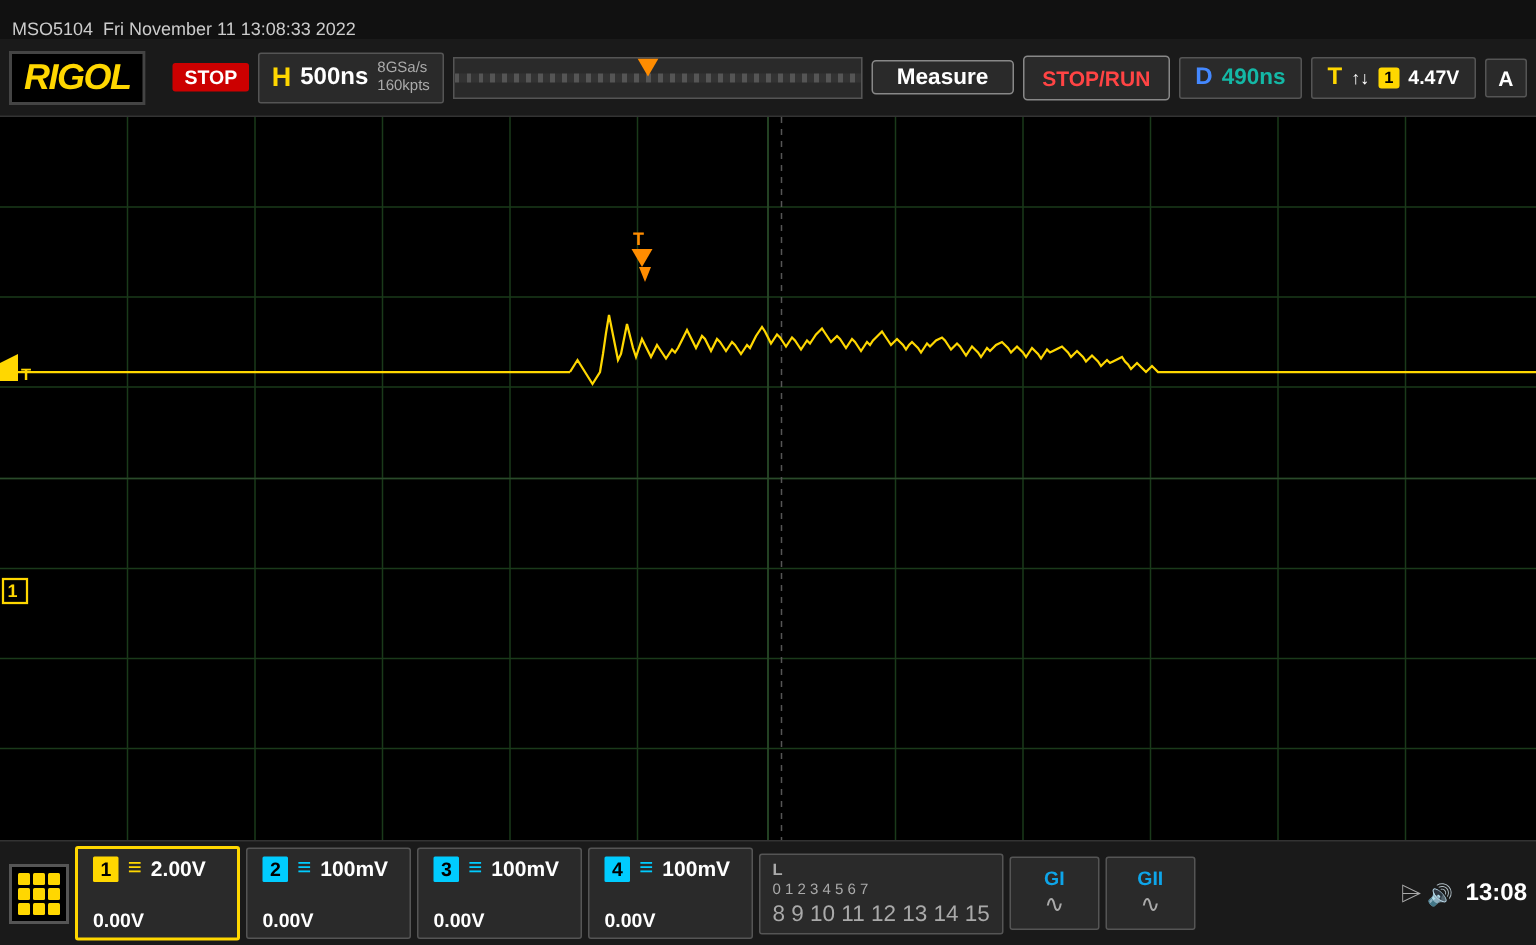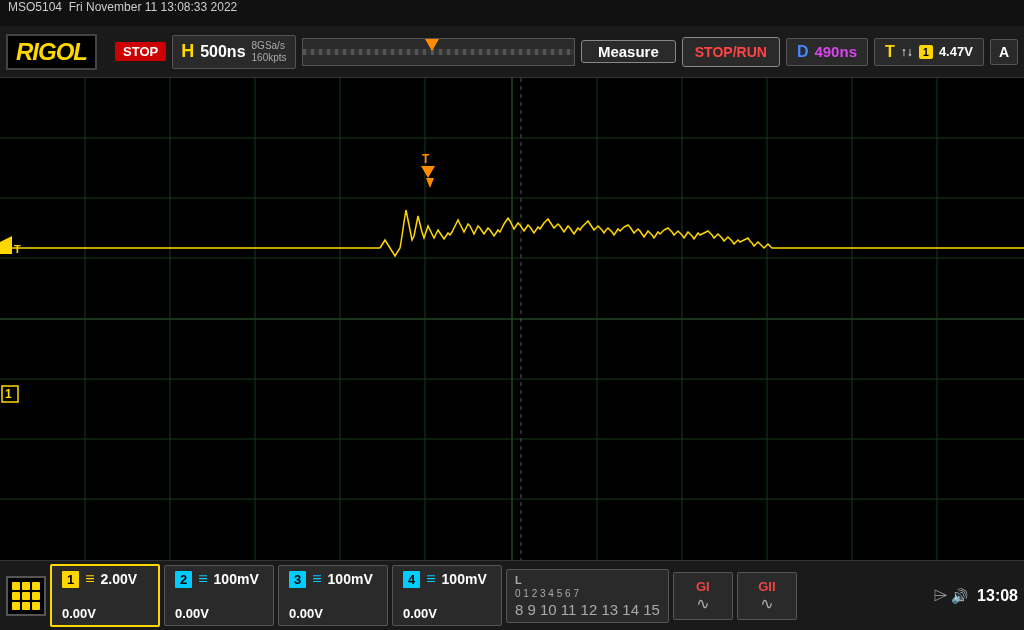--- a/index.html
+++ b/index.html
@@ -10,21 +10,21 @@
       font-family: Arial, sans-serif;
       overflow: hidden;
       color: #fff;
     }
 
     
     #top-bar {
       height: 26px;
       background: #111;
       display: flex;
-      align-items: flex-start;
+      align-items: flex-end;
       padding: 0 8px;
       font-size: 12px;
       color: #ccc;
     }
 
     
     #toolbar {
       height: 52px;
       background: #1a1a1a;
       display: flex;
@@ -148,21 +148,21 @@
       border-radius: 2px;
     }
 
     .d-label {
       color: #4488ff;
       font-size: 16px;
       font-weight: bold;
     }
 
     .d-value {
-      color: #d946ef;
+      color: #14b8a6;
       font-size: 15px;
       font-weight: bold;
     }
 
     .t-control {
       background: #2a2a2a;
       border: 1px solid #555;
       display: flex;
       align-items: center;
       padding: 4px 10px;
@@ -335,21 +335,21 @@
       border-radius: 2px;
       padding: 6px 12px;
       display: flex;
       flex-direction: column;
       align-items: center;
       justify-content: center;
       min-width: 60px;
     }
 
     .gi-label {
-      color: #ef4444;
+      color: #0ea5e9;
       font-size: 13px;
       font-weight: bold;
     }
 
     .gi-wave {
       color: #aaa;
       font-size: 16px;
     }
 
     .usb-icon {

